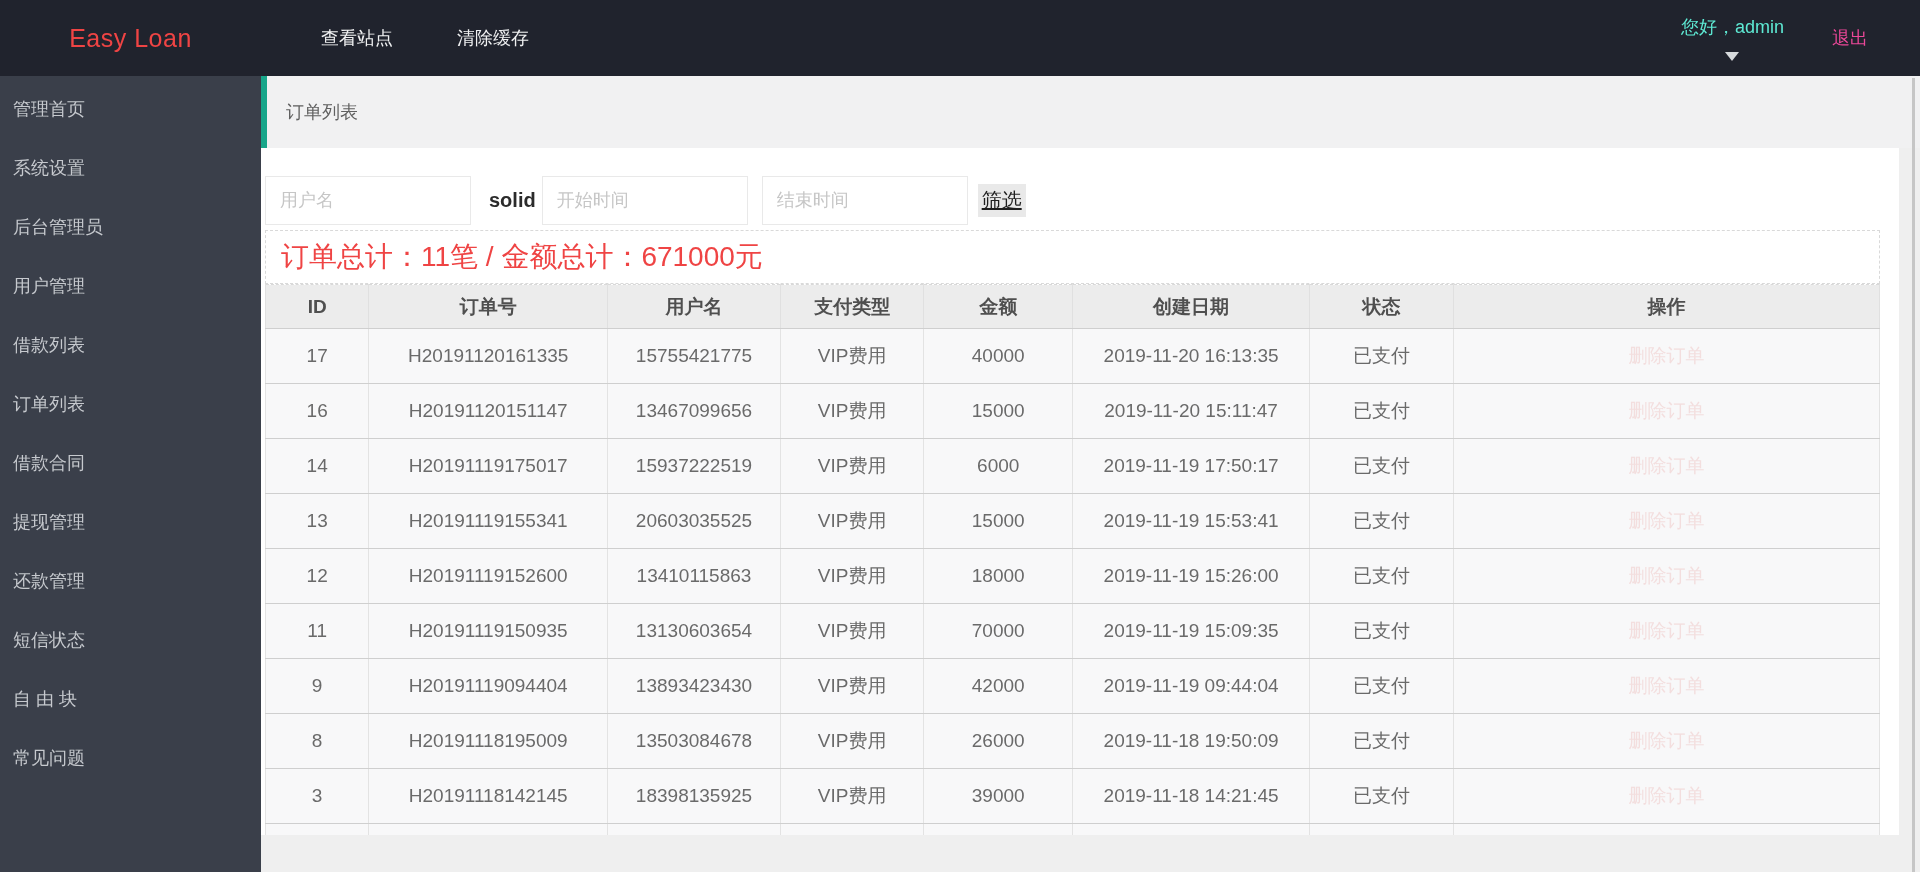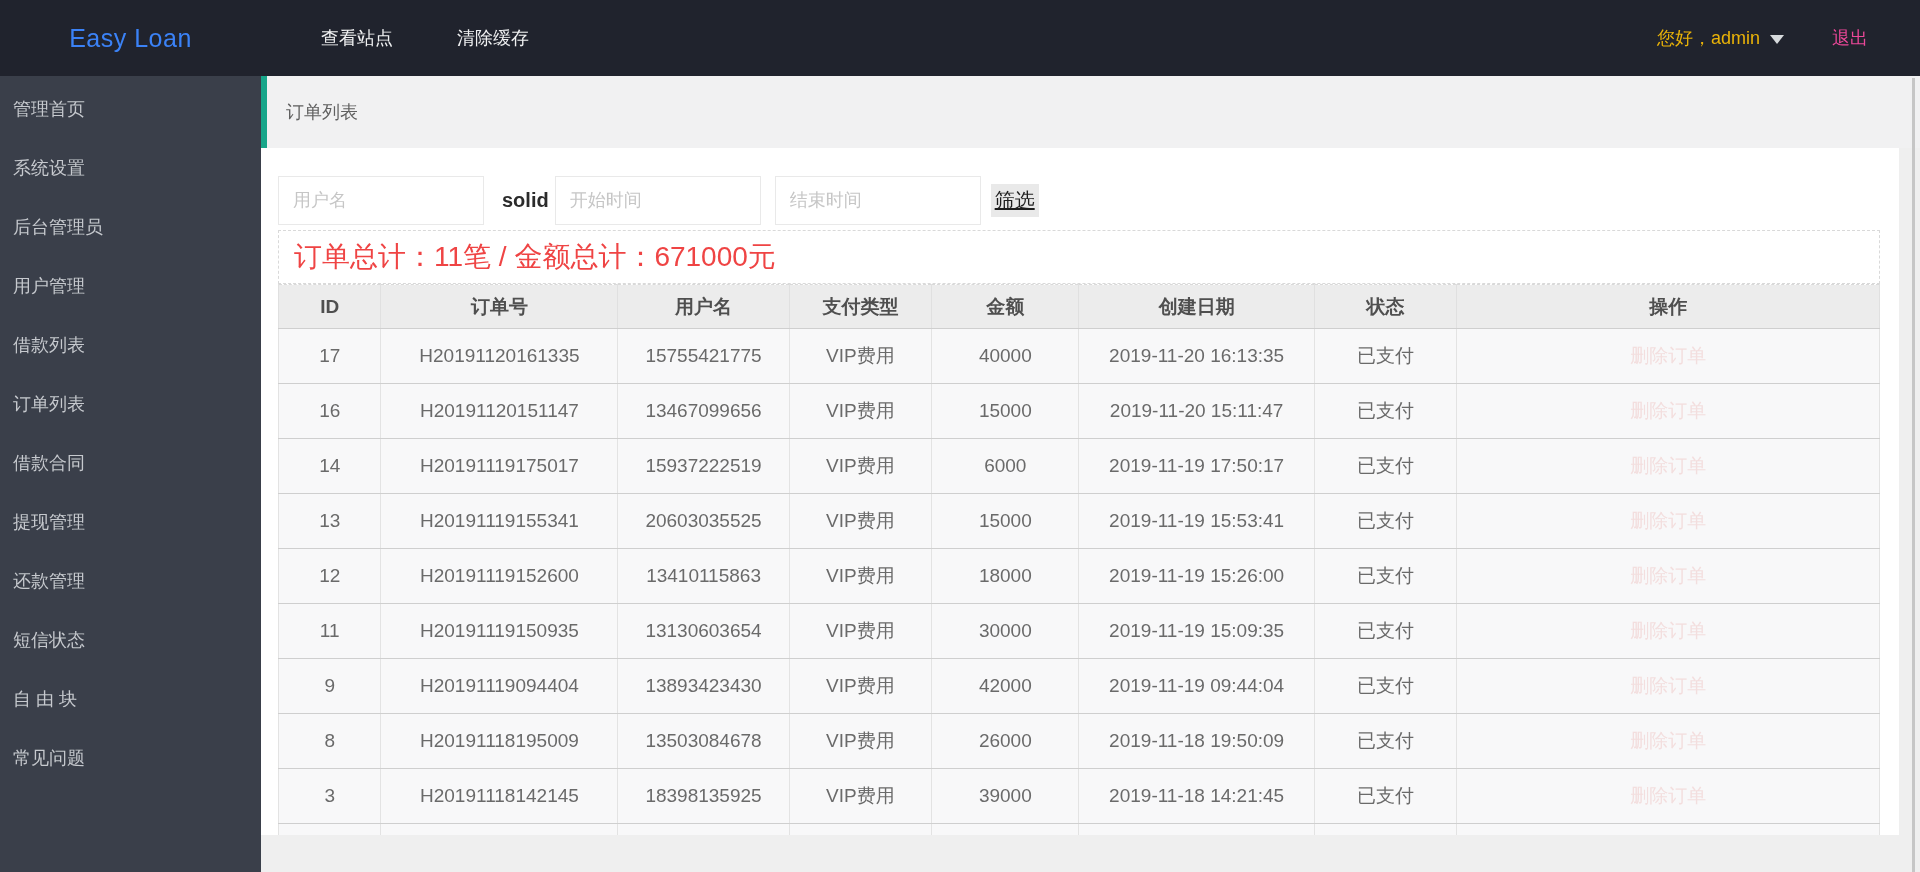--- a/index.html
+++ b/index.html
@@ -2,44 +2,44 @@
 <html><head>
 <meta charset="utf-8">
 <style>
   * { margin:0; padding:0; box-sizing:border-box; }
   html,body { width:1920px; height:872px; overflow:hidden;
     font-family:"Liberation Sans","DejaVu Sans",sans-serif; background:#efefef; }
 
   
   .navbar { position:absolute; left:0; top:0; width:1920px; height:76px;
     background:#20232d; display:flex; align-items:center; z-index:5; }
-  .logo { width:261px; text-align:center; color:#3b82f6; font-size:25px; letter-spacing:.5px; }
+  .logo { width:261px; text-align:center; color:#ef4444; font-size:25px; letter-spacing:.5px; }
   .nav-links { display:flex; align-items:center; gap:64px; margin-left:60px; }
   .nav-links a { color:#f0f1f2; font-size:18px; text-decoration:none; cursor:pointer;text-align:right; }
   .nav-right { margin-left:auto; display:flex; align-items:center; gap:48px; padding-right:52px; }
-  .user-menu { color:#eab308; font-size:18px; cursor:pointer; display:flex; align-items:center; gap:10px; }
+  .user-menu { color:#5eead4; font-size:18px; cursor:pointer; display:flex; align-items:center; gap:10px;flex-direction:column; }
   .caret { display:inline-block; width:0; height:0; border-left:7px solid transparent;
     border-right:7px solid transparent; border-top:9px solid #d7dadd; margin-top:3px; }
   .logout { color:#ec4899; font-size:18px; text-decoration:none; cursor:pointer;font-family:Liberation Serif, serif; }
 
   
   .sidebar { position:absolute; left:0; top:76px; width:261px; height:796px;
     background:#3a3f4a; padding-top:4px; }
   .side-item { height:59px; line-height:59px; padding-left:13px; color:#c6c9ce;
     font-size:18px; cursor:pointer; }
 
   
   .page-header { position:absolute; left:261px; top:76px; width:1659px; height:72px;
     background:#f1f1f2; display:flex; align-items:center; }
   .accent { position:absolute; left:0; top:0; width:6px; height:72px; background:#18a68a; }
   .page-title { margin-left:25px; color:#606060; font-size:18px; }
 
   
   .panel { position:absolute; left:261px; top:148px; width:1638px; height:687px;
-    background:#fff; padding:28px 19px 0 17px; overflow:hidden; }
+    background:#fff; padding:28px 19px 0 4px; overflow:hidden; }
 
   .filters { display:flex; align-items:center; height:49px; margin-bottom:5px; }
   .filters input { width:206px; height:49px; border:1px solid #e9e9e9; background:#fff;
     font-size:18px; padding:0 14px; color:#555; outline:none; }
   .filters input::placeholder { color:#c6c6c6; }
   .solid-label { font-size:20px; font-weight:bold; color:#2b2b2b; margin:0 6px 0 18px; }
   .gap { width:14px; }
   .filter-submit { margin-left:10px; font-size:20px; color:#1f1f1f; background:#e9e9e9;
     text-decoration:underline; padding:3px 4px; cursor:pointer; }
 
@@ -207,21 +207,21 @@
     <td>
       <a class="del">删除订单</a>
     </td>
   </tr>
 
   <tr>
     <td>11</td>
     <td>H20191119150935</td>
     <td>13130603654</td>
     <td>VIP费用</td>
-    <td>30000</td>
+    <td>70000</td>
     <td>2019-11-19 15:09:35</td>
     <td>已支付</td>
     <td>
       <a class="del">删除订单</a>
     </td>
   </tr>
 
   <tr>
     <td>9</td>
     <td>H20191119094404</td>

